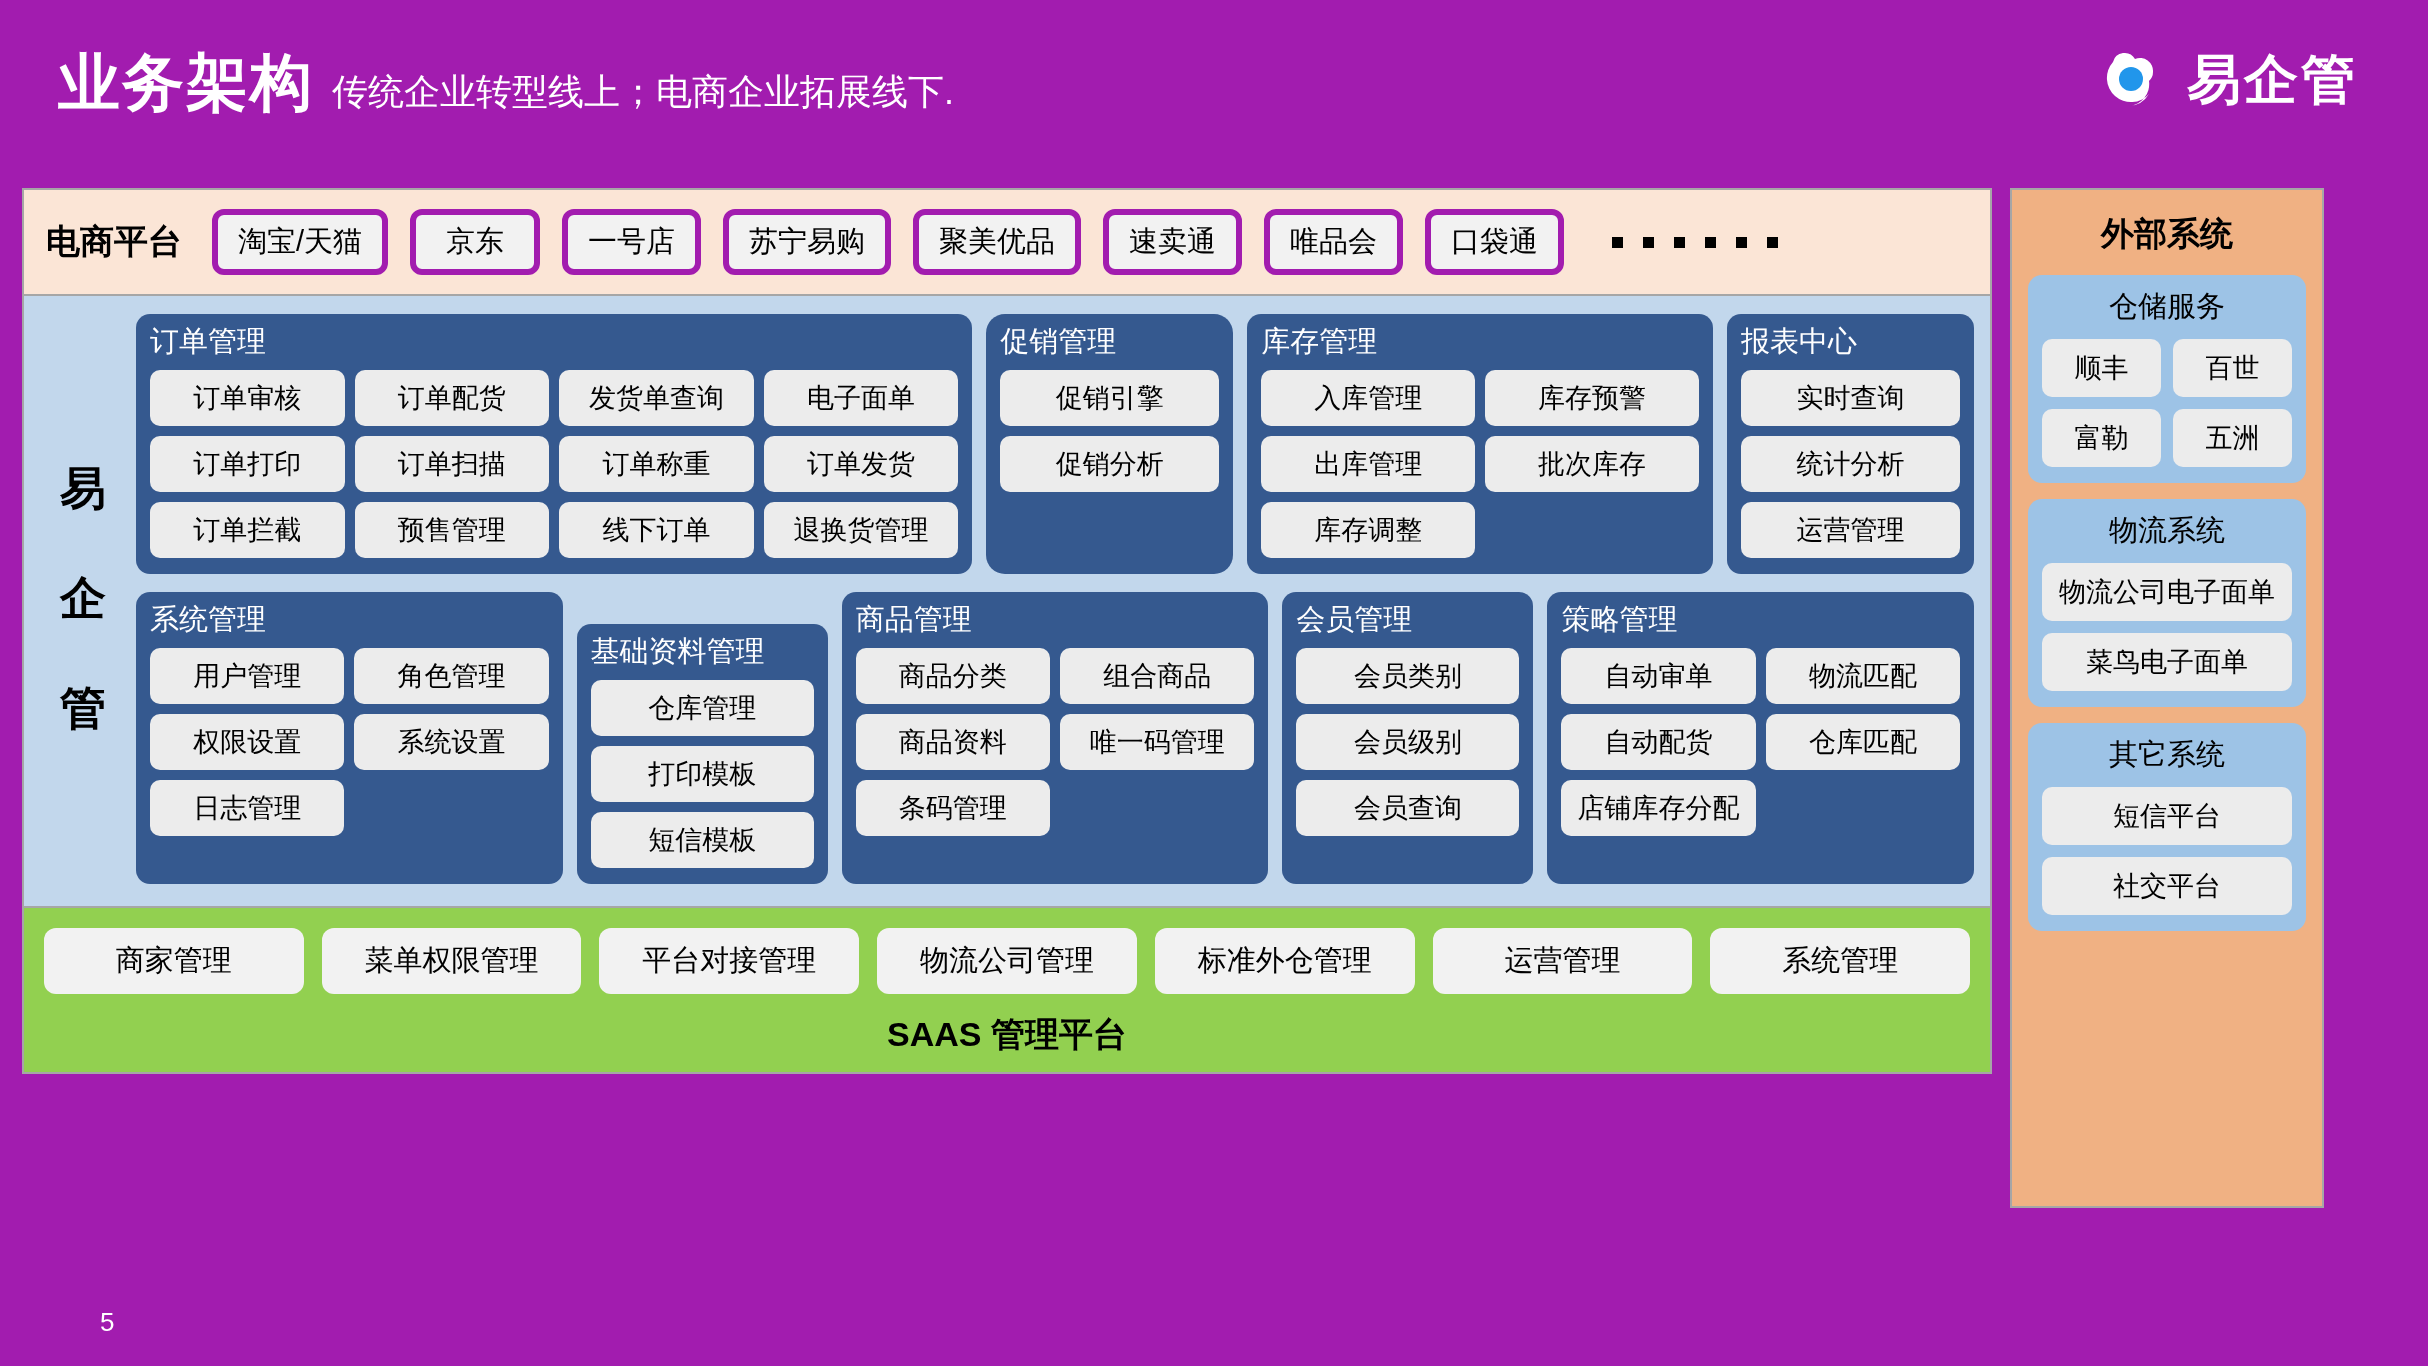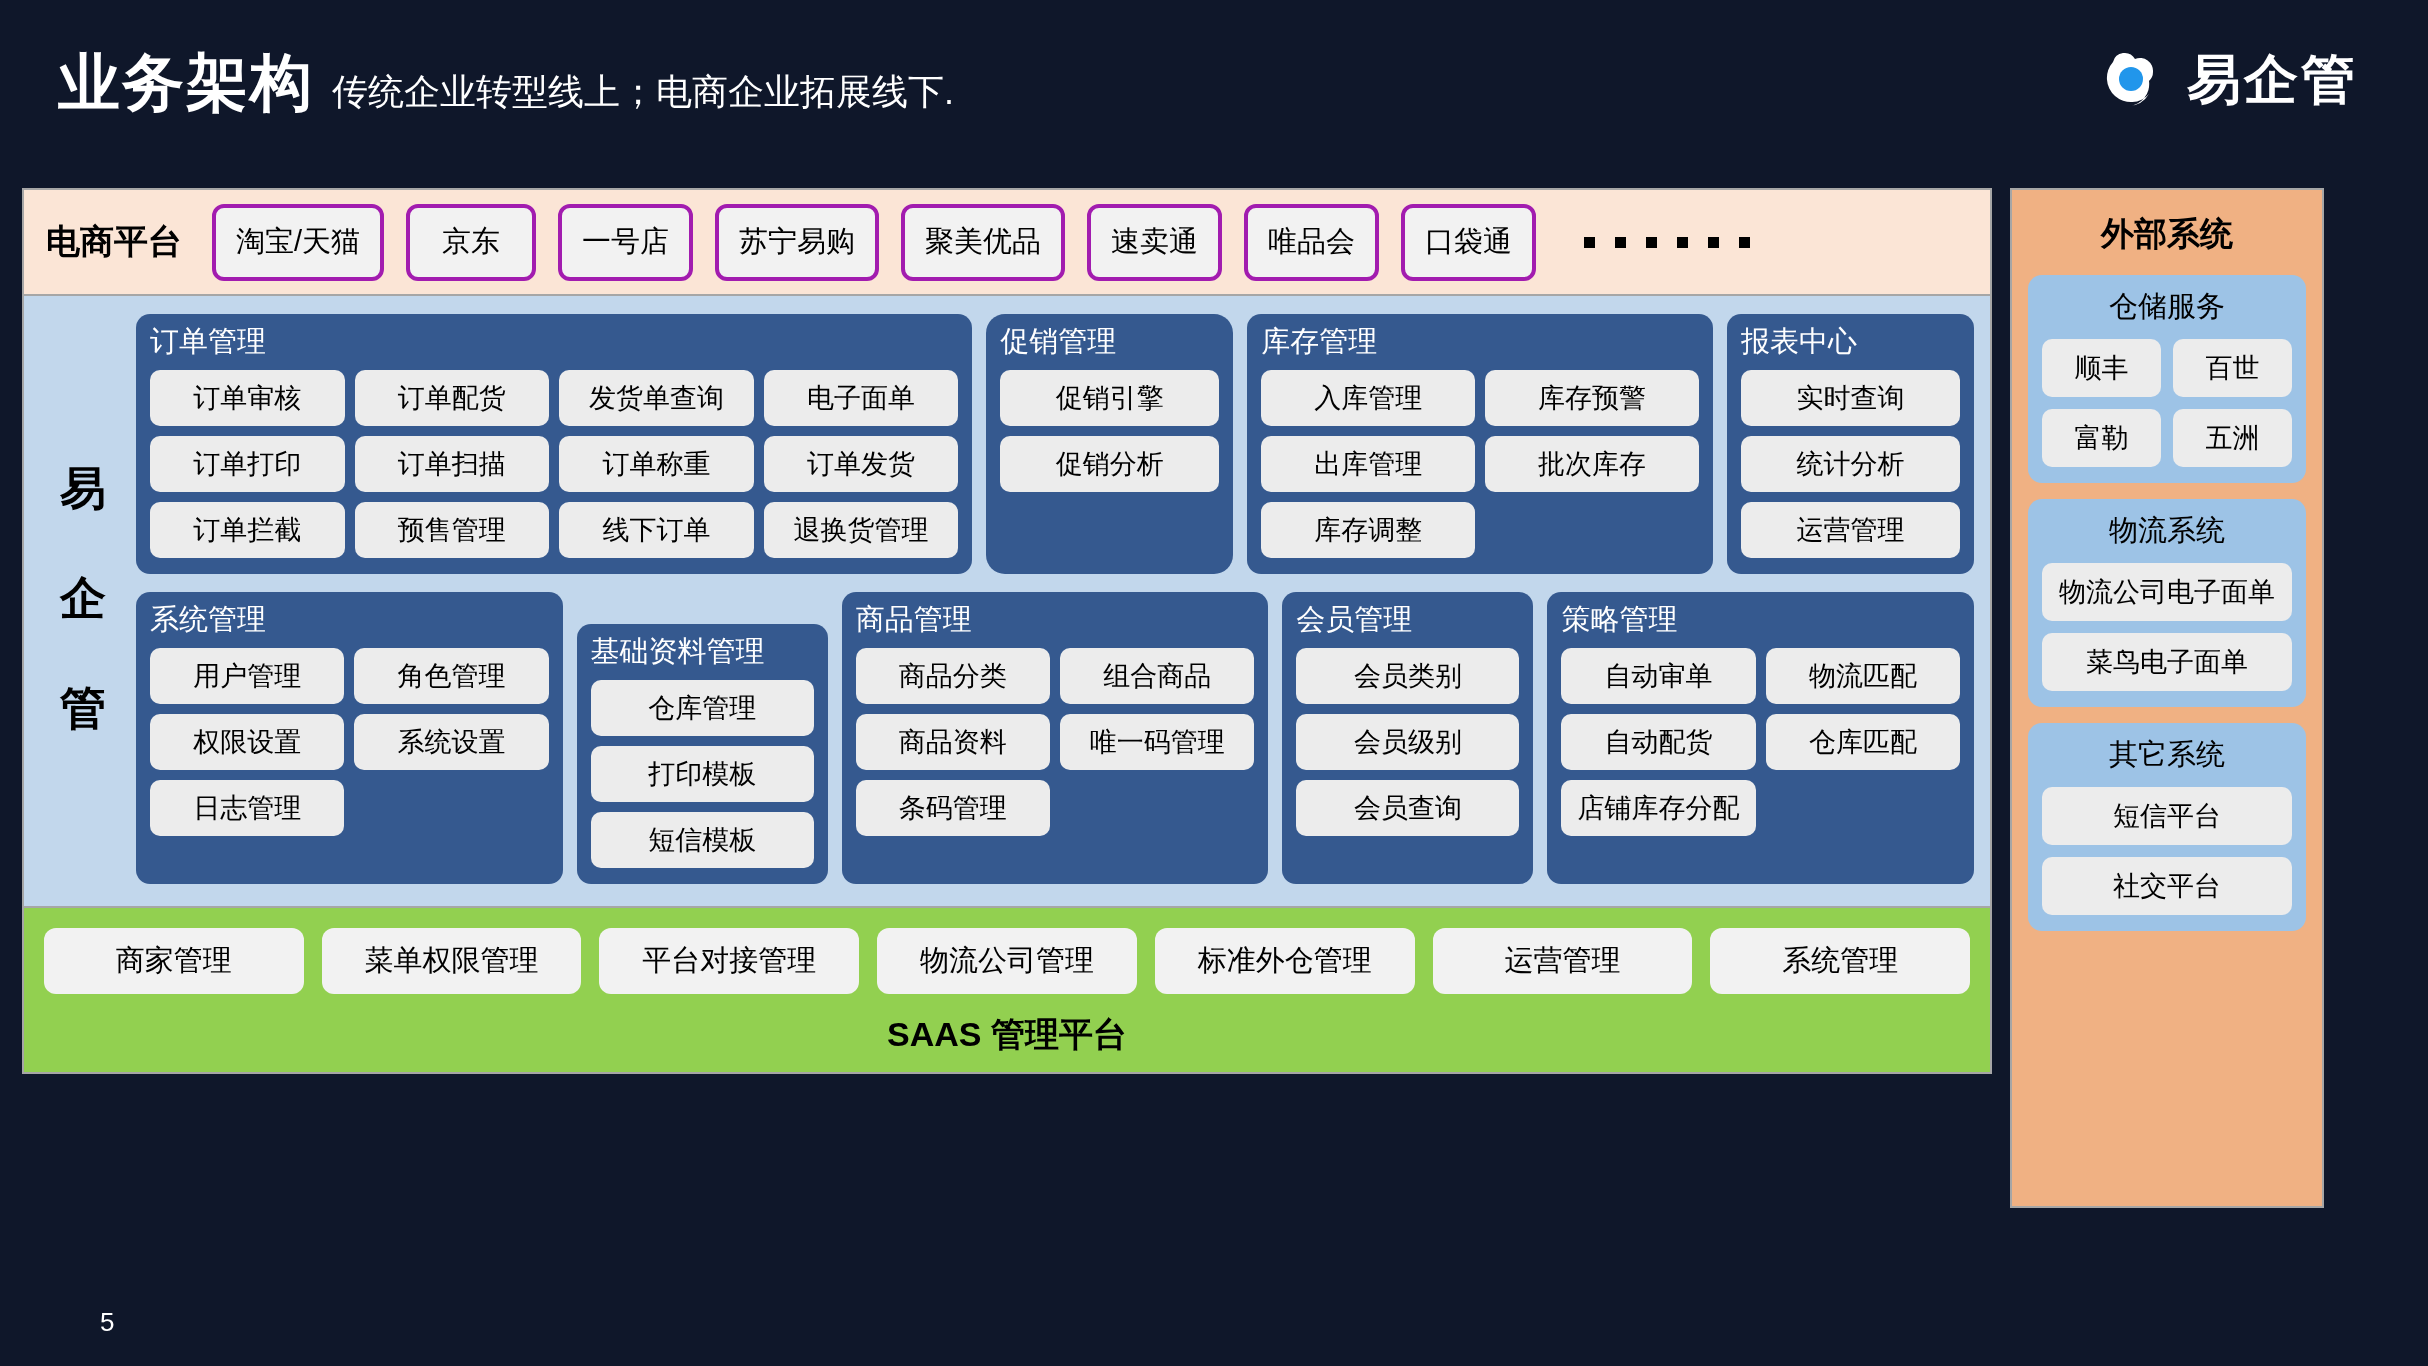--- a/index.html
+++ b/index.html
@@ -2,21 +2,21 @@
 <html><head>
 <meta charset="utf-8">
 <style>
   * { box-sizing: border-box; margin: 0; padding: 0; }
   html, body {
     width: 2428px; height: 1366px;
     background: #2196eb;
     font-family: "Liberation Sans", "DejaVu Sans", sans-serif;
     overflow: hidden;
   }
-  .slide { position: relative; width: 2428px; height: 1366px; background: #0f172a; }
+  .slide { position: relative; width: 2428px; height: 1366px; background: #a21caf; }
 
   
   .header { position: absolute; left: 0; top: 0; width: 2428px; height: 180px; }
   .title-block { position: absolute; left: 58px; top: 52px; display: flex; align-items: baseline; gap: 18px; }
   .title-main { font-size: 62px; font-weight: bold; color: #ffffff; letter-spacing: 2px; line-height: 1; }
   .title-sub  { font-size: 36px; font-weight: normal; color: #ffffff; line-height: 1; }
 
   .brand { position: absolute; right: 70px; top: 48px; display: flex; align-items: center; gap: 20px; justify-content: center; }
   .brand-logo { width: 76px; height: 62px; }
   .brand-text { font-size: 54px; font-weight: bold; color: #ffffff; letter-spacing: 3px; line-height: 1; }
@@ -24,22 +24,22 @@
   
   .left-col { position: absolute; left: 22px; top: 188px; width: 1970px; }
 
   
   .ecom-bar {
     background: #fbe5d6; border: 2px solid #a6a6a6;
     height: 108px; display: flex; align-items: center; padding: 0 22px; gap: 22px;
   }
   .ecom-label { font-size: 34px; font-weight: bold; color: #000; white-space: nowrap; margin-right: 8px; }
   .chip {
-    background: #f2f2f2; border: 4px solid #a21caf; border-radius: 12px;
-    height: 77px; min-width: 130px; padding: 16px 20px;
+    background: #f2f2f2; border: 6px solid #a21caf; border-radius: 12px;
+    height: 66px; min-width: 130px; padding: 16px 20px;
     display: flex; align-items: center; justify-content: center;
     font-size: 29px; color: #000; white-space: nowrap;
   }
   .ecom-dots { display: flex; gap: 20px; margin-left: 26px; }
   .ecom-dots i { width: 11px; height: 11px; background: #000; display: block; }
 
   
   .core {
     background: #c2d7ec; border: 2px solid #a6a6a6; border-top: none;
     padding: 18px 16px 22px 16px;

